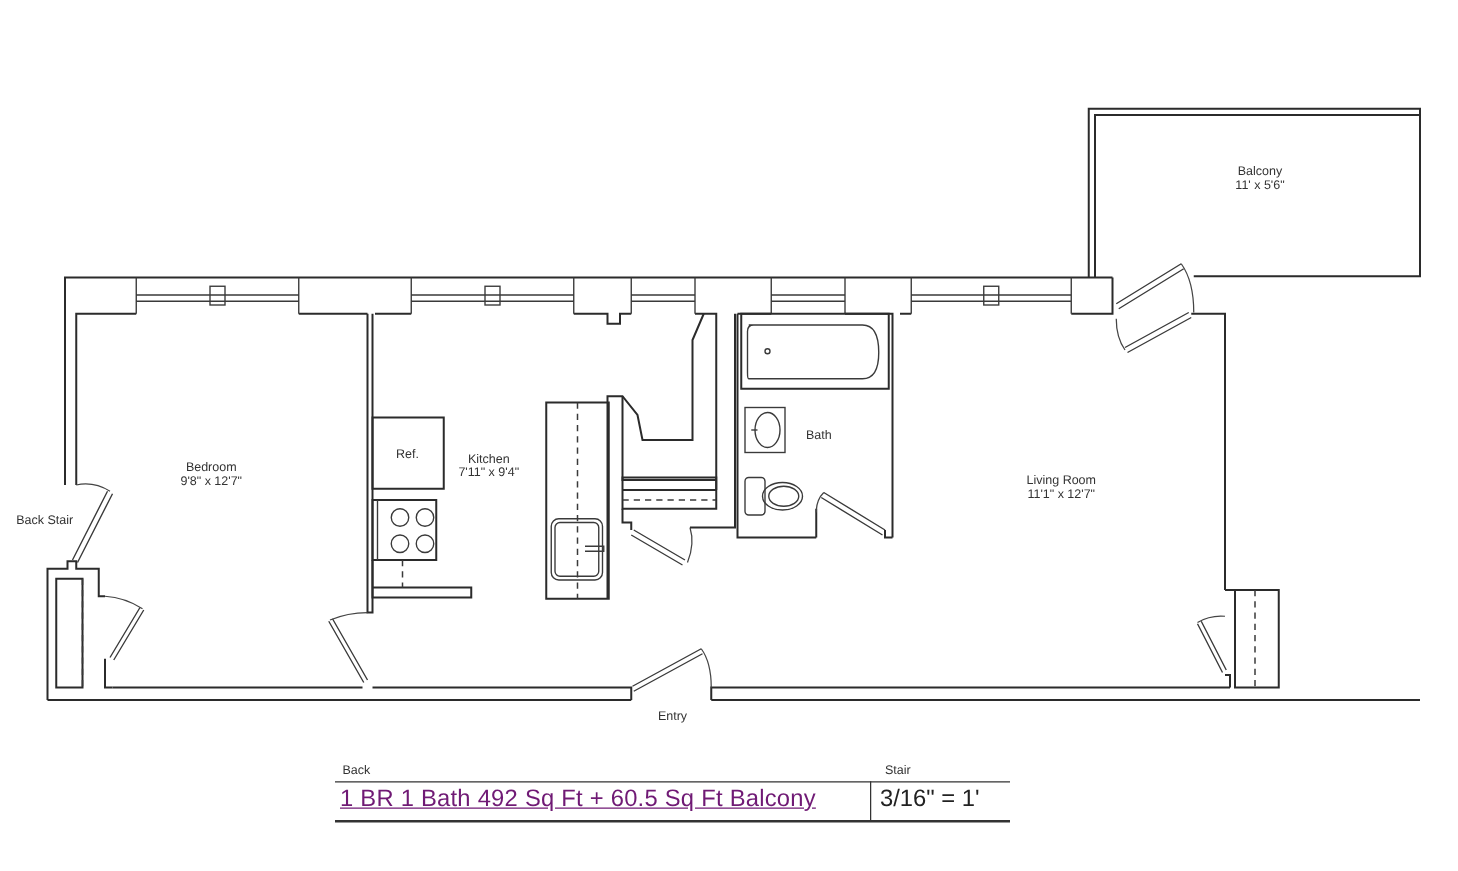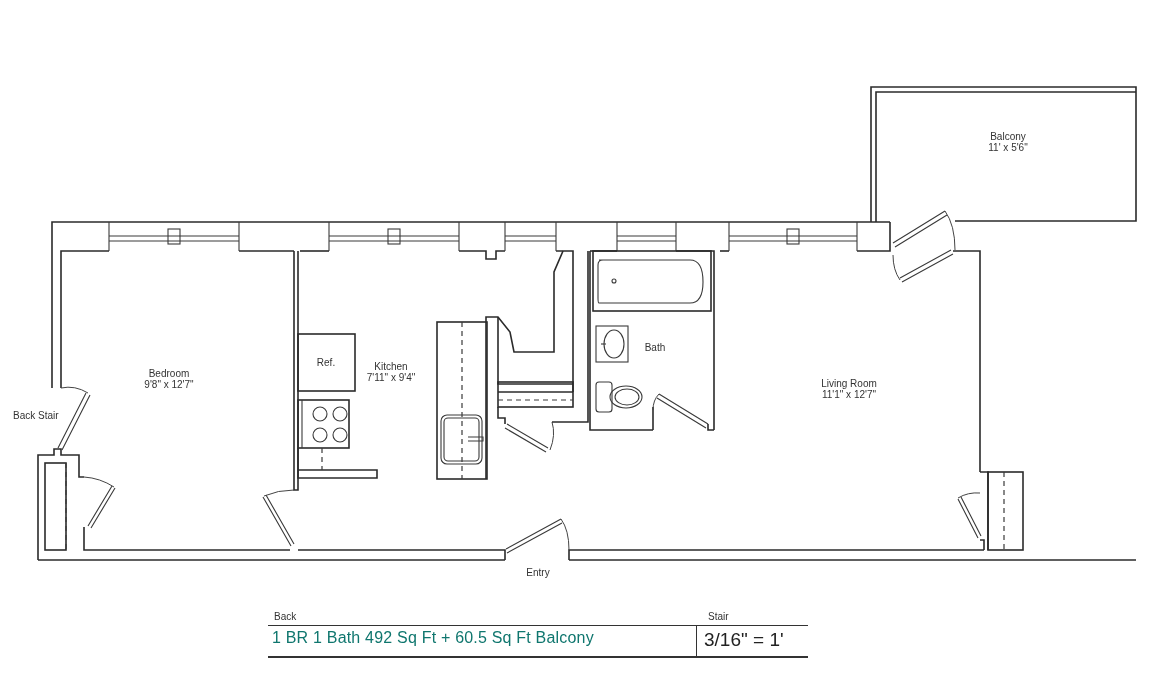--- a/index.html
+++ b/index.html
@@ -9,21 +9,21 @@
   .thin { fill: none; stroke: #3a3a3a; stroke-width: 1.1; }
   .dash { fill: none; stroke: #3a3a3a; stroke-width: 1.2; stroke-dasharray: 5 4; }
   .arc { fill: none; stroke: #444; stroke-width: 1; }
   .lbl { font-family: "Liberation Sans", sans-serif; font-size: 10px; fill: #333; text-anchor: middle; }
   .lbl-l { font-family: "Liberation Sans", sans-serif; font-size: 10px; fill: #333; text-anchor: start; }
   .title-block { position: absolute; left: 268px; top: 611px; width: 540px; height: 48px; }
   .tb-cap { position: absolute; top: 0; font-size: 10px; color: #333; }
   .tb-line-top { position: absolute; left: 0; top: 14px; width: 540px; height: 0; border-top: 1.5px solid #333; }
   .tb-line-bot { position: absolute; left: 0; top: 45px; width: 540px; height: 0; border-top: 2px solid #333; }
   .tb-div { position: absolute; left: 428px; top: 14px; width: 0; height: 31px; border-left: 1.5px solid #333; }
-  .tb-unit { position: absolute; left: 4px; top: 18px; font-size: 16px; color: #0f766e; white-space: nowrap; letter-spacing: 0.2px; }
+  .tb-unit { position: absolute; left: 4px; top: 18px; font-size: 19px; color: #701a75; white-space: nowrap; letter-spacing: 0.2px; text-decoration: underline; }
   .tb-scale { position: absolute; left: 436px; top: 18px; font-size: 19px; color: #222; white-space: nowrap; }
 </style>
 </head>
 <body>
 
 <svg id="plan" viewBox="0 0 1166 697" xmlns="http://www.w3.org/2000/svg">
 
   <g>
     <path class="w" d="M871 222 L871 87 L1136 87 L1136 221 L955 221"></path>
     <path class="w" d="M876 222 L876 92 L1136 92"></path>

